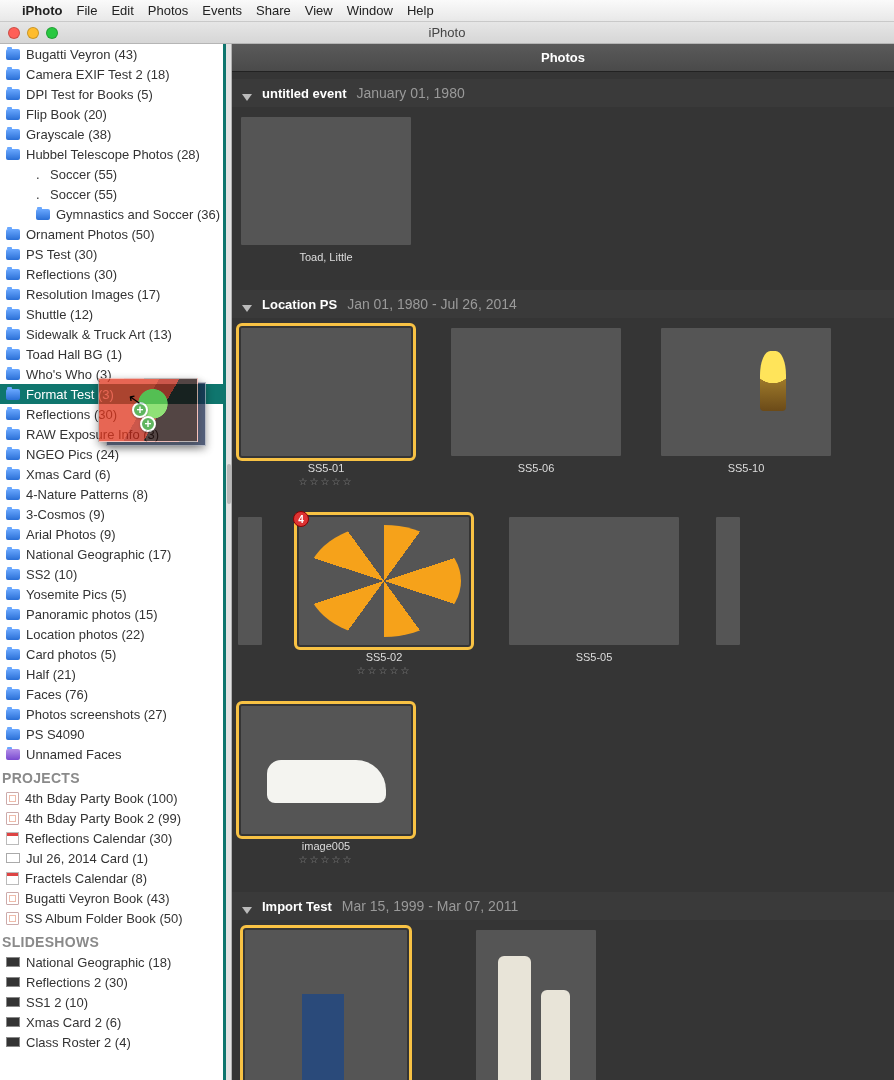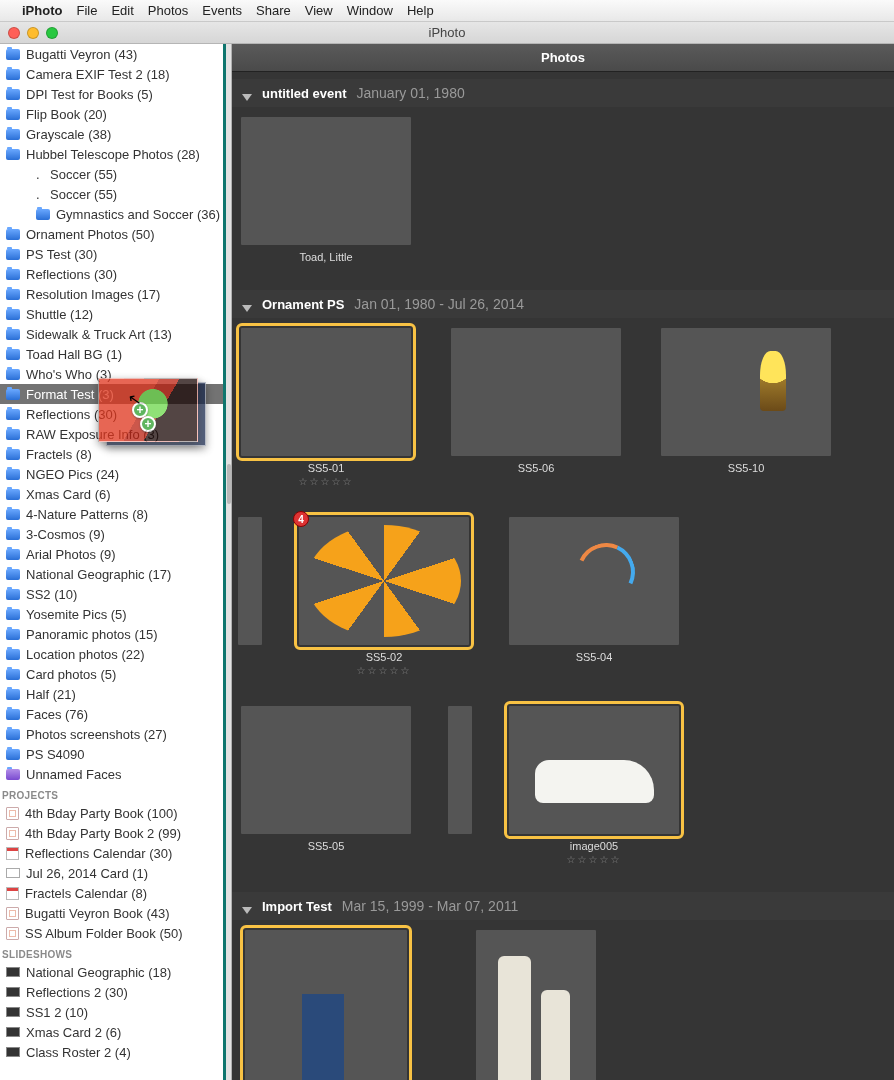--- a/index.html
+++ b/index.html
@@ -21,32 +21,32 @@
 
 .main { display:flex; height: calc(1080px - 44px); }
 .sidebar { width: 226px; background:#fff; overflow:hidden; font-size:13px; color:#333; border-right:3px solid #0f766e; position:relative; }
 .sidebar-inner { position:absolute; top:0; left:0; right:0; }
 .divider-col { width:6px; background:#e2e2e2; border-right:1px solid #b0b0b0; position:relative; }
 .divider-col::after{content:""; position:absolute; top:420px; left:1px; width:4px; height:40px; background:#b8b8b8; border-radius:2px;}
 .content { flex:1; background:#353535; color:#ddd; overflow:hidden; position:relative; }
 
 
 .srow { display:flex; align-items:center; height:20px; padding-left:6px; gap:6px; cursor:default; white-space:nowrap; }
-.srow.selected { background:#737373; color:#fff; }
+.srow.selected { background:#0f766e; color:#fff; }
 .srow.indent1 { padding-left: 36px; }
 .folder-icon { width:14px; height:11px; background:linear-gradient(#6aa8ff,#2a6fd6); border-radius:2px; position:relative; flex-shrink:0; }
 .folder-icon::before { content:""; position:absolute; top:-2px; left:1px; width:5px; height:2px; background:#6aa8ff; border-radius:1px 1px 0 0; }
 .folder-purple { background:linear-gradient(#b38fe8,#7a4ad0); }
 .book-icon { width:13px; height:13px; background:#fff; border:1px solid #caa; border-radius:1px; flex-shrink:0; position:relative; }
 .book-icon::after{content:"";position:absolute;left:2px;top:2px;right:2px;bottom:2px;border:1px solid #eba;}
 .cal-icon { width:13px; height:13px; background:#fff; border:1px solid #bbb; flex-shrink:0; position:relative;}
 .cal-icon::before{content:"";position:absolute;top:0;left:0;right:0;height:3px;background:#d44;}
 .card-icon{width:14px;height:10px; background:#fff;border:1px solid #aaa;flex-shrink:0;}
 .slide-icon{width:14px;height:10px;background:#333;border:1px solid #888;flex-shrink:0;}
-.section-h { font-size:10px; color:#8a8a8a; font-weight:600; letter-spacing:0.3px; padding:6px 0 2px 2px; }
+.section-h { font-size:14px; color:#8a8a8a; font-weight:600; letter-spacing:0.3px; padding:6px 0 2px 2px; }
 
 
 .chead { height:28px; background:linear-gradient(#5a5a5a,#4a4a4a); display:flex; align-items:center; justify-content:center; font-size:13px; font-weight:600; color:#fff; border-bottom:1px solid #222;}
 .cbody { height:calc(100% - 28px); overflow:hidden; }
 
 
 .evh { display:flex; align-items:flex-end; gap:10px; padding:6px 10px; font-size:13px; background:#3a3a3a;margin-top:7px;}
 .evh .tri { width:0;height:0;border-left:5px solid transparent;border-right:5px solid transparent;border-top:7px solid #bbb; }
 .evh .name { color:#fff; font-weight:600; }
 .evh .date { color:#9a9a9a; font-size:14px; }
@@ -194,24 +194,20 @@
         <div class="srow">
           <div class="folder-icon"></div>
           <span>Reflections (30)</span>
         </div>
         <div class="srow">
           <div class="folder-icon"></div>
           <span>RAW Exposure Info (3)</span>
         </div>
         <div class="srow">
           <div class="folder-icon"></div>
-          <span>Fractels (8)</span>
-        </div>
-        <div class="srow">
-          <div class="folder-icon"></div>
           <span>NGEO Pics (24)</span>
         </div>
         <div class="srow">
           <div class="folder-icon"></div>
           <span>Xmas Card (6)</span>
         </div>
         <div class="srow">
           <div class="folder-icon"></div>
           <span>4-Nature Patterns (8)</span>
         </div>
@@ -330,21 +326,21 @@
           <span class="date">January 01, 1980</span>
         </div>
         <div class="grid">
           <div class="thumb">
             <div class="img frog"></div>
             <div class="cap">Toad, Little</div>
           </div>
         </div>
         <div class="evh">
           <div class="tri"></div>
-          <span class="name">Ornament PS</span>
+          <span class="name">Location PS</span>
           <span class="date">Jan 01, 1980 - Jul 26, 2014</span>
         </div>
         <div class="grid">
           <div class="thumb sel">
             <div class="img frog"></div>
             <div class="cap">SS5-01</div>
             <div class="stars">☆☆☆☆☆</div>
           </div>
           <div class="thumb">
             <div class="img pink"></div>
@@ -356,24 +352,20 @@
           </div>
           <div class="thumb" style="width: 24px;">
             <div class="img edge" style="width: 24px;"></div>
           </div>
           <div class="thumb sel">
             <div class="img ferris">
               <div class="badge">4</div>
             </div>
             <div class="cap">SS5-02</div>
             <div class="stars">☆☆☆☆☆</div>
-          </div>
-          <div class="thumb">
-            <div class="img rainbow"></div>
-            <div class="cap">SS5-04</div>
           </div>
           <div class="thumb">
             <div class="img fruit"></div>
             <div class="cap">SS5-05</div>
           </div>
           <div class="thumb" style="width: 24px;">
             <div class="img gradient" style="width: 24px;"></div>
           </div>
           <div class="thumb sel">
             <div class="img car"></div>

